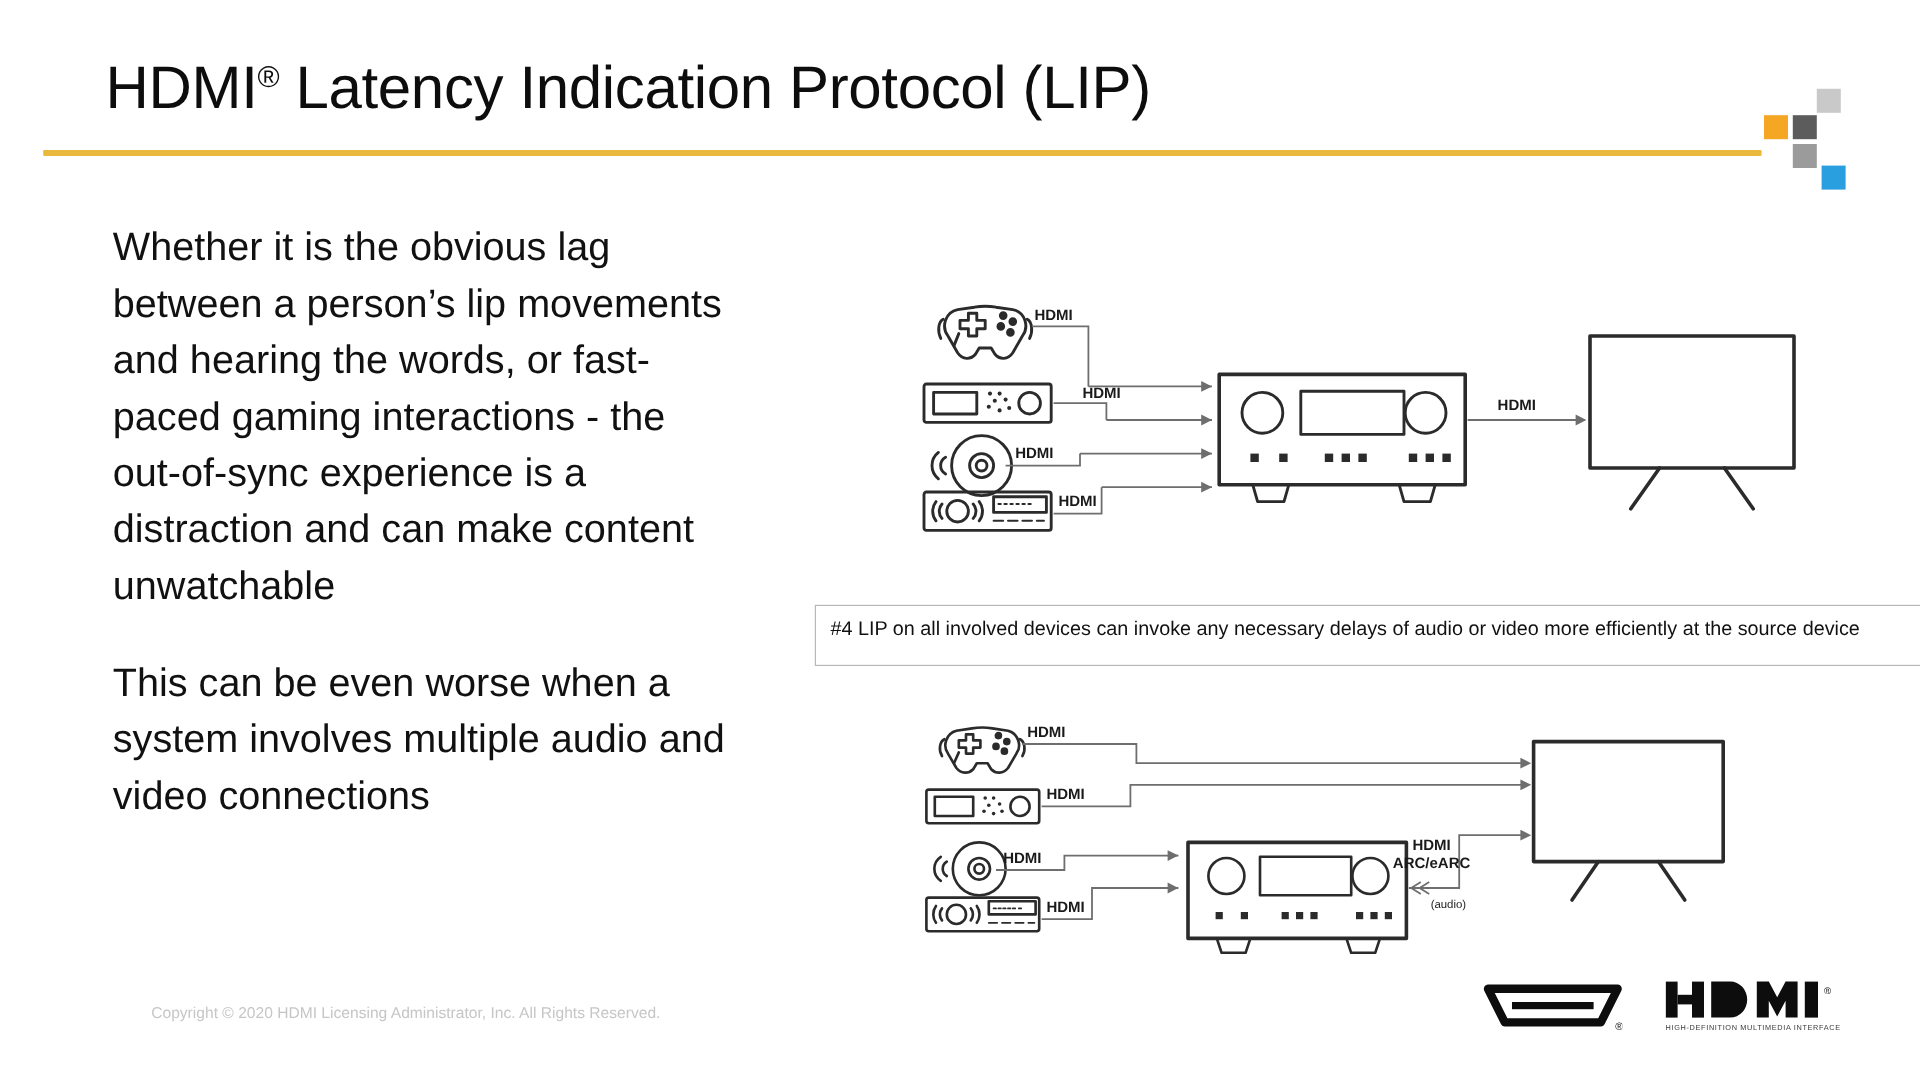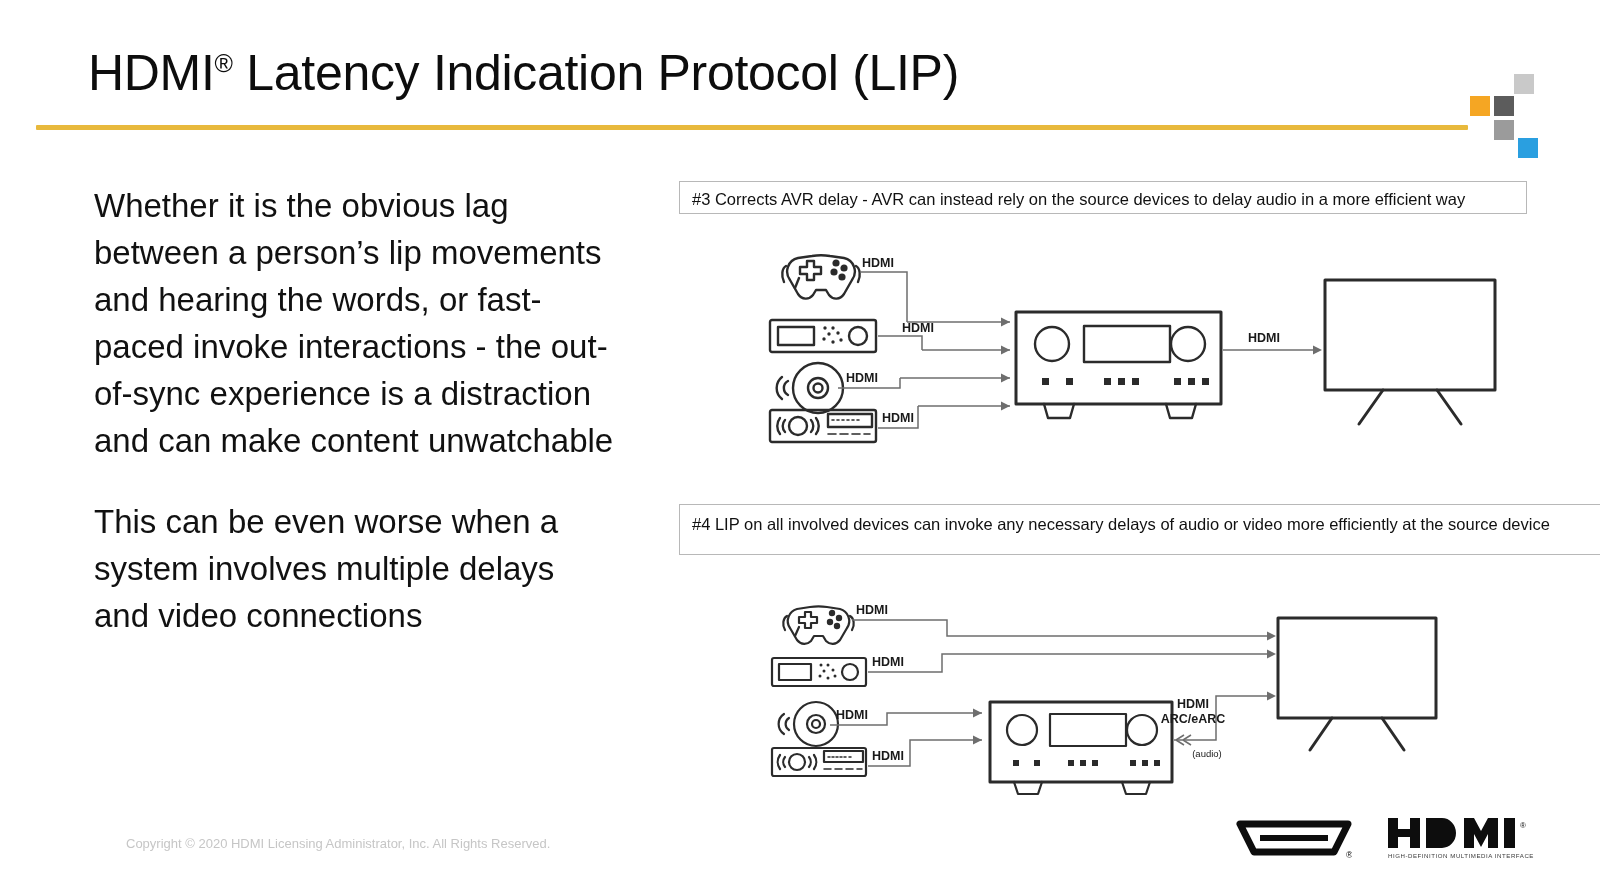--- a/index.html
+++ b/index.html
@@ -107,25 +107,24 @@
 
   <div class="deco">
     <i class="sq-lgray"></i>
     <i class="sq-orange"></i>
     <i class="sq-dgray"></i>
     <i class="sq-mgray"></i>
     <i class="sq-blue"></i>
   </div>
 
   <div class="body-copy">
-    <p>Whether it is the obvious lag between a person’s lip movements and hearing the words, or fast-paced invoke interactions - the out-of-sync experience is a distraction and can make content unwatchable</p>
-    <p>This can be even worse when a system involves multiple delays and video connections</p>
-  </div>
-
-  <div class="caption" id="caption-3">#3 Corrects AVR delay - AVR can instead rely on the source devices to delay audio in a more efficient way</div>
+    <p>Whether it is the obvious lag between a person’s lip movements and hearing the words, or fast-paced gaming interactions - the out-of-sync experience is a distraction and can make content unwatchable</p>
+    <p>This can be even worse when a system involves multiple audio and video connections</p>
+  </div>
+
 
   <div class="diagram" id="diagram-1">
     <svg width="900" height="250" viewBox="0 0 900 250" xmlns="http://www.w3.org/2000/svg">
       <g fill="none" stroke="#2b2b2b" stroke-width="2.4" stroke-linecap="round" stroke-linejoin="round">
 
         <g transform="translate(118,18)">
           <path d="M12 30 C6 22 10 10 20 8 L34 6 C40 5 46 5 52 6 L66 8 C76 10 80 22 74 30
                    L66 44 C62 50 55 50 51 45 L48 40 L38 40 L35 45 C31 50 24 50 20 44 Z"></path>
           <path d="M8 16 C4 18 3 26 6 32"></path>
           <path d="M78 16 C82 18 83 26 80 32"></path>

